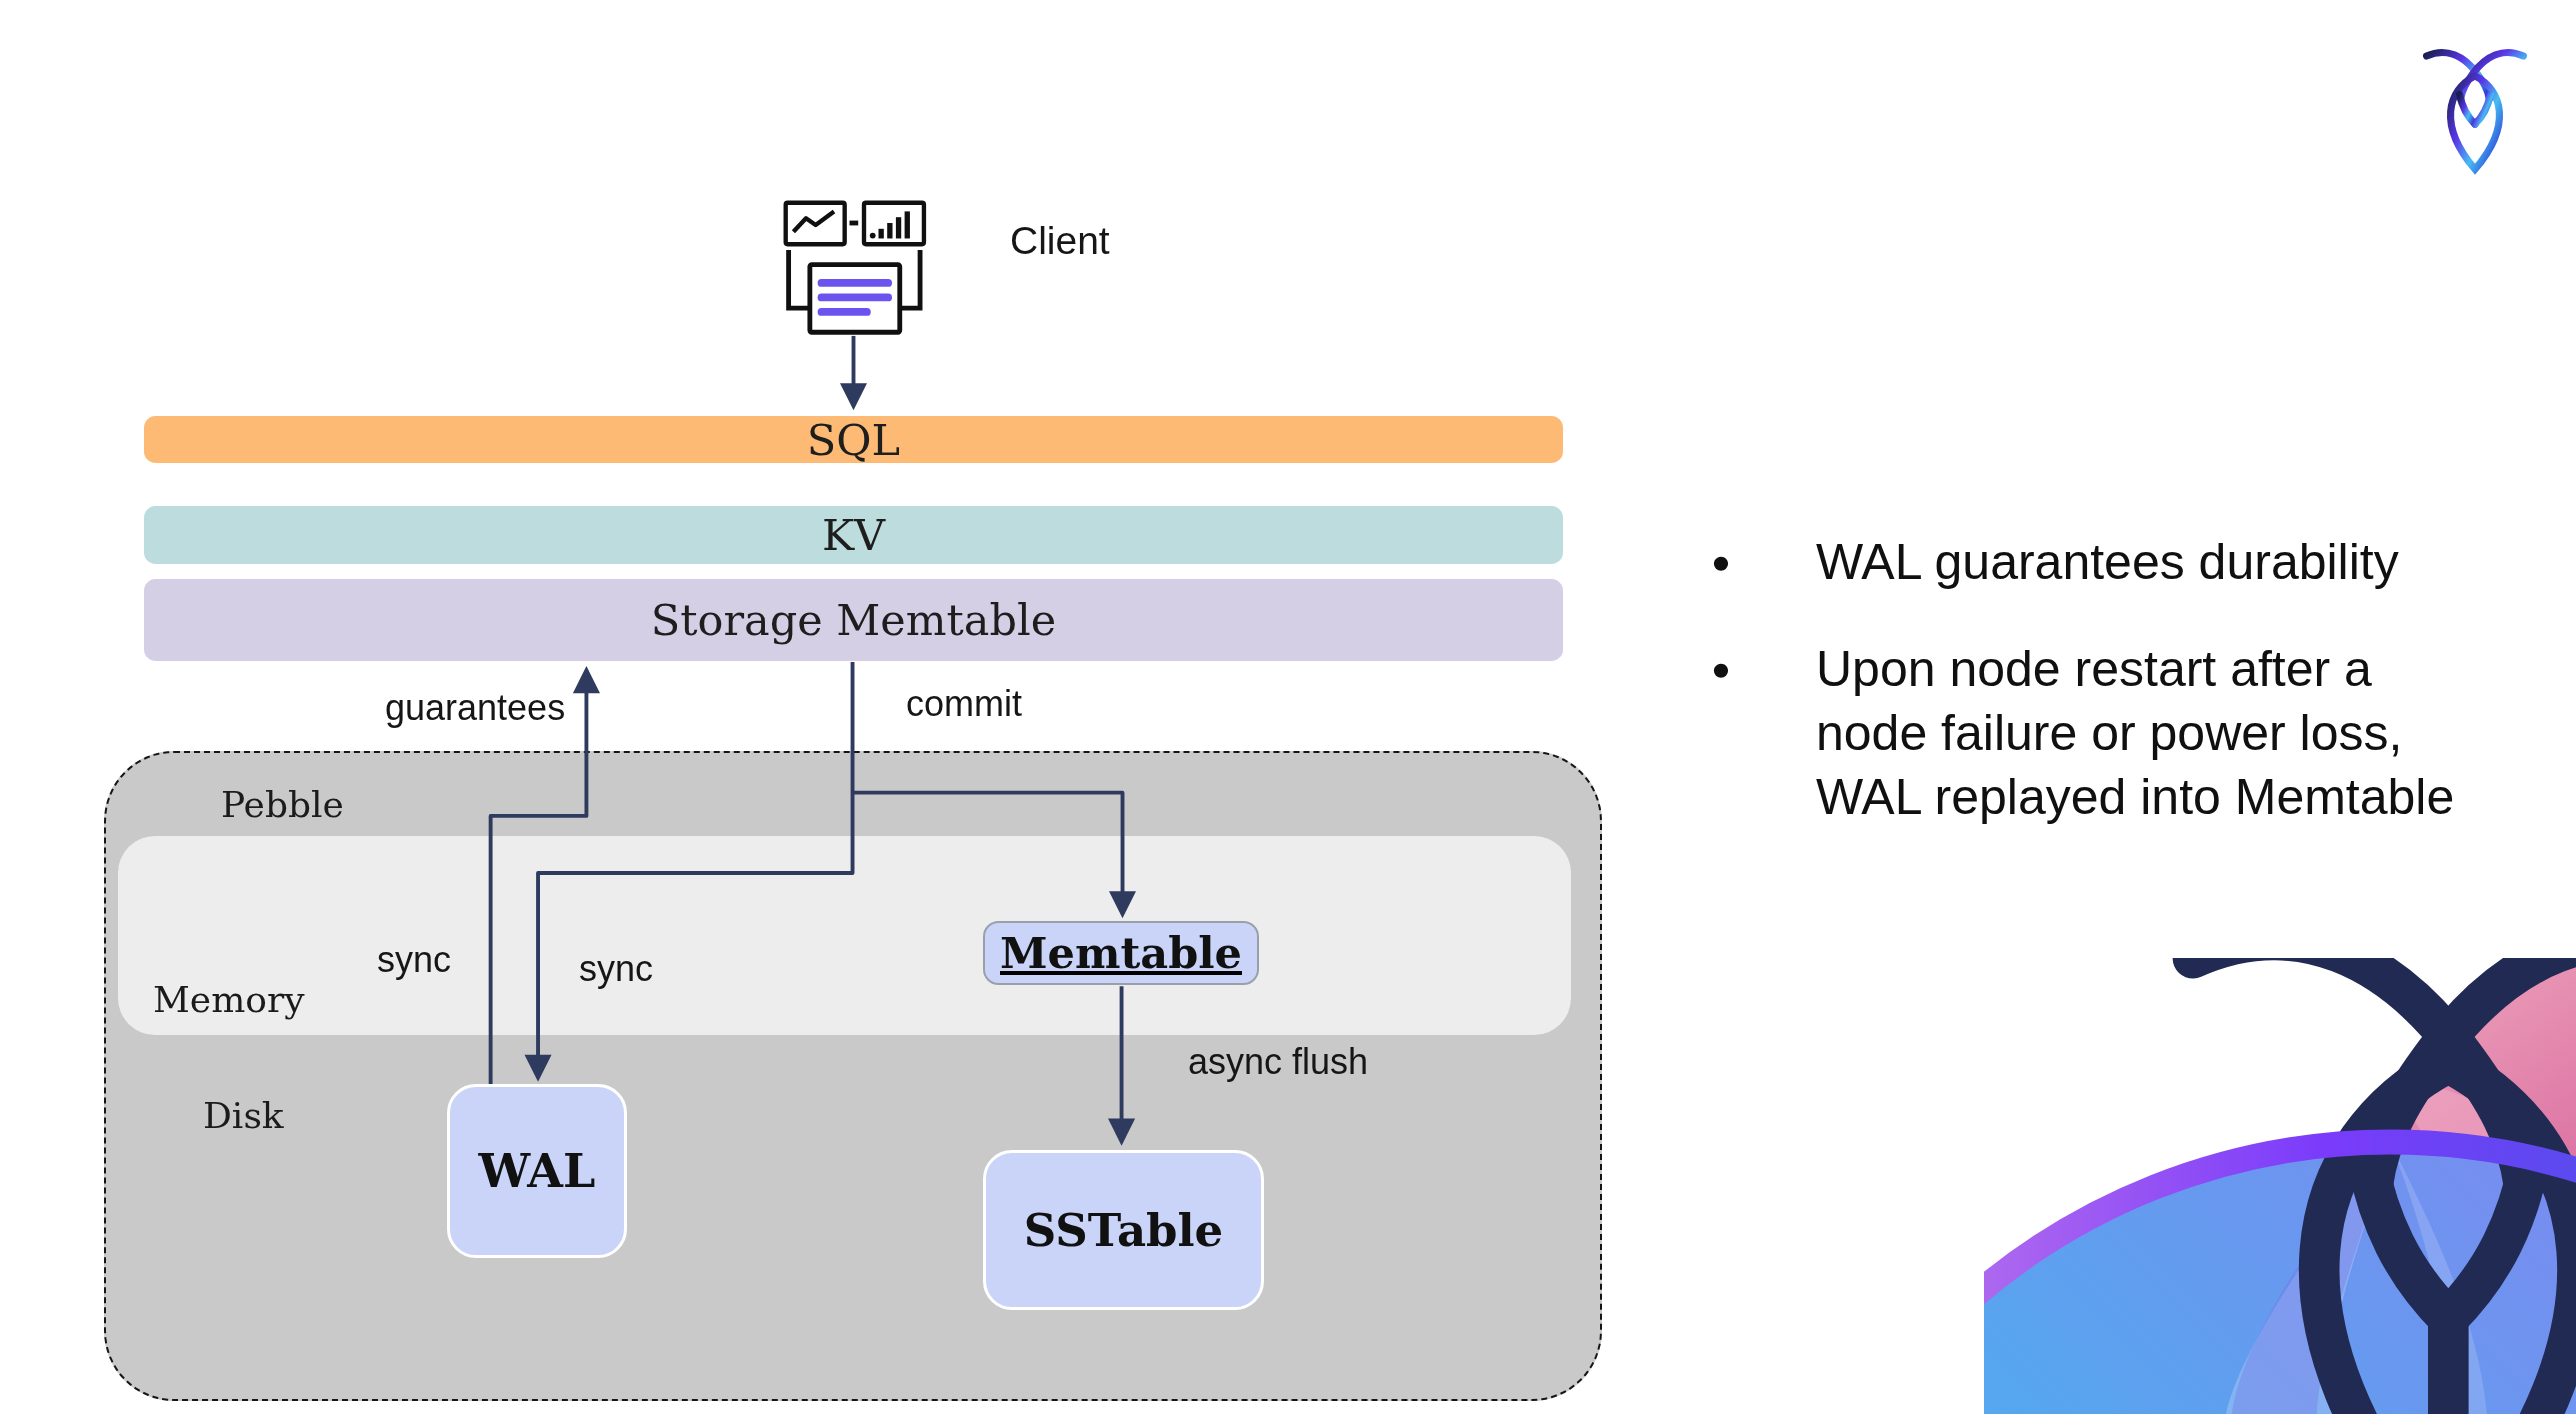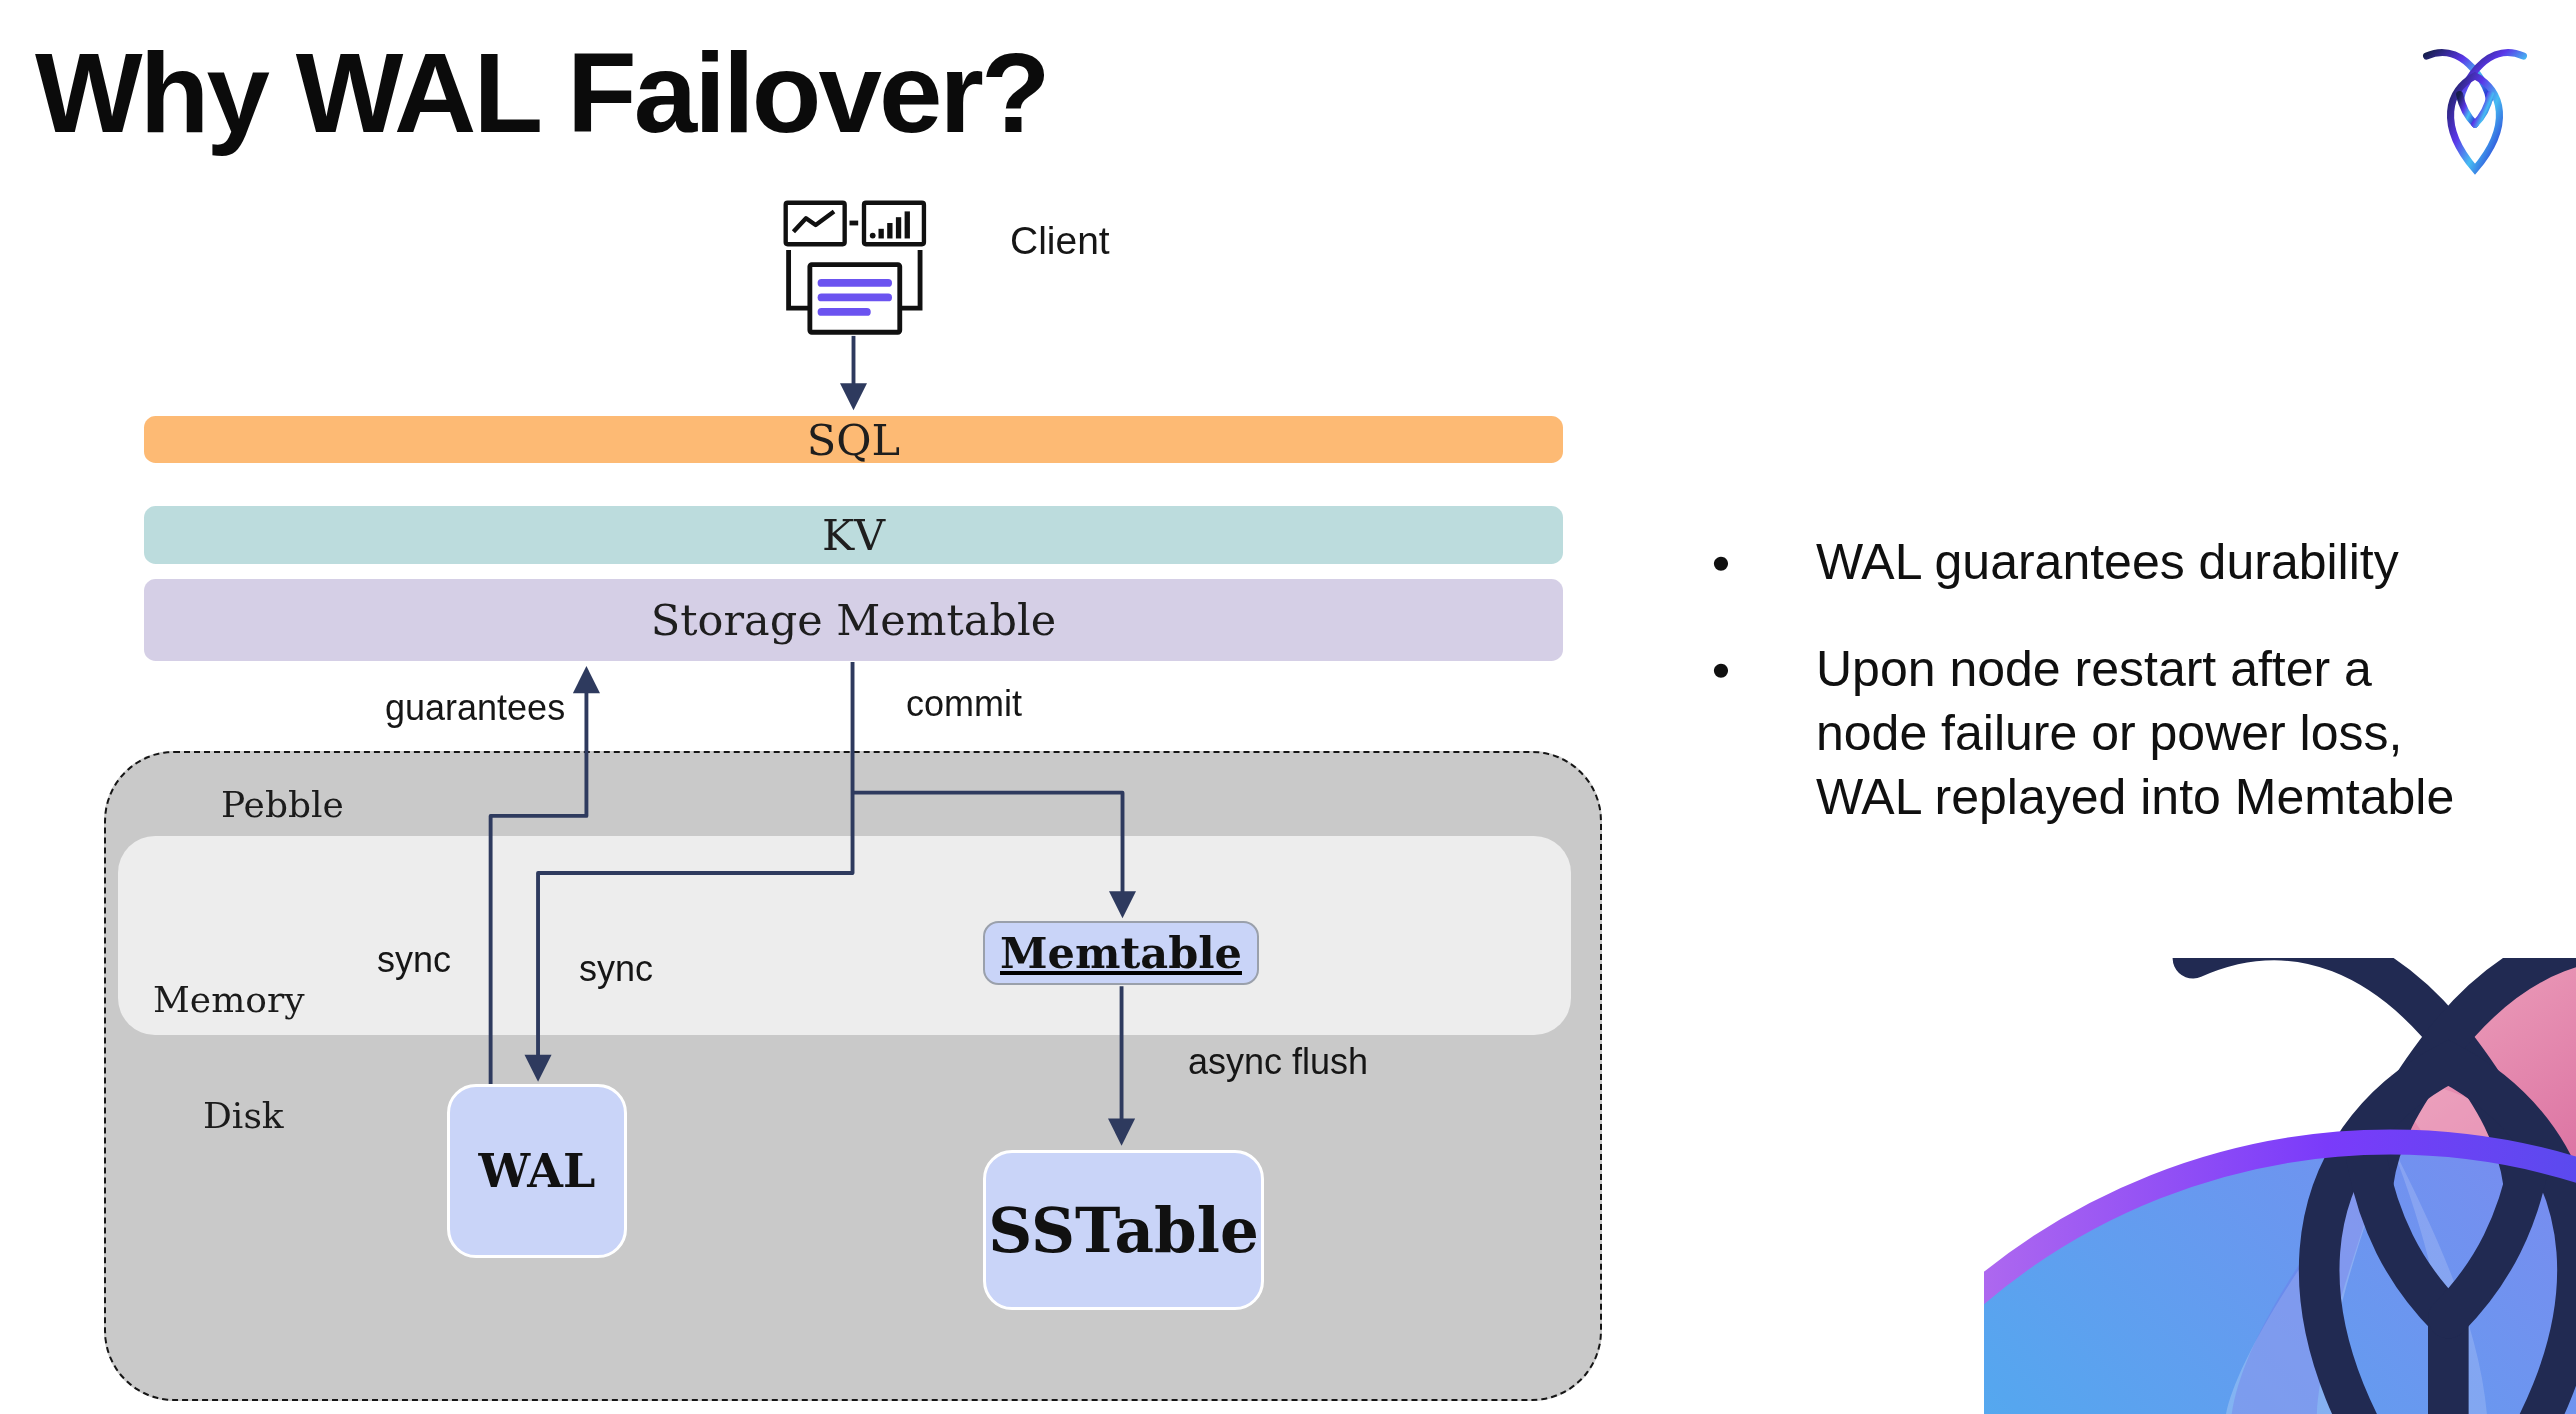--- a/index.html
+++ b/index.html
@@ -21,38 +21,37 @@
   .serif-label{font-family:"DejaVu Serif",serif;font-size:36px;color:#1b1b1b;}
   .edge-label{font-size:36px;color:#161616;}
   
   .node{display:flex;align-items:center;justify-content:center;box-sizing:border-box;}
   .node .lbl{font-family:"DejaVu Serif",serif;font-weight:bold;color:#111;}
   .node-wal{left:447px;top:1084px;width:180px;height:174px;border-radius:29px;border:3.9px solid #ffffff;}
   .node-wal .lbl{font-size:46px;}
   .node-memtable{left:983px;top:921px;width:276px;height:64px;border-radius:15.5px;border:2.9px solid #9aa0ab;text-decoration:underline;}
   .node-memtable .lbl{font-size:43px;}
   .node-sstable{left:983px;top:1150px;width:281px;height:160px;border-radius:29px;border:3.9px solid #ffffff;}
-  .node-sstable .lbl{font-size:61px;}
+  .node-sstable .lbl{font-size:45px;}
   
   .bullets{left:1711px;top:530px;width:774px;}
   .bullet{display:flex;align-items:flex-start;color:#101010;}
   .bullet + .bullet{margin-top:43px;}
   .bullet .dot{font-size:33px;line-height:64px;width:105px;flex:0 0 105px;}
   .bullet .txt{font-size:50px;line-height:64px;max-width:658px;}
   .client-label{left:1010px;top:219px;font-size:39px;color:#161616;}
   .corner-art{right:0;bottom:0;width:592px;height:457px;overflow:hidden;}
   svg{display:block;}
   .overlay{pointer-events:none;}
 </style>
 </head>
 <body>
 
 <div class="slide">
 
-  <div class="abs page-title">Why WAL Failover?</div>
 
   <div class="abs" style="left:2415px;top:45px;width:120px;height:132px;">
     <svg width="120" height="132" viewBox="0 0 100 120" fill="none">
       <defs>
         <linearGradient id="logoGrad" x1="0%" y1="0%" x2="100%" y2="85%">
           <stop offset="0%" stop-color="#171f4e"></stop>
           <stop offset="40%" stop-color="#5a36e8"></stop>
           <stop offset="68%" stop-color="#46bdf2"></stop>
           <stop offset="100%" stop-color="#2b3ad6"></stop>
         </linearGradient>

